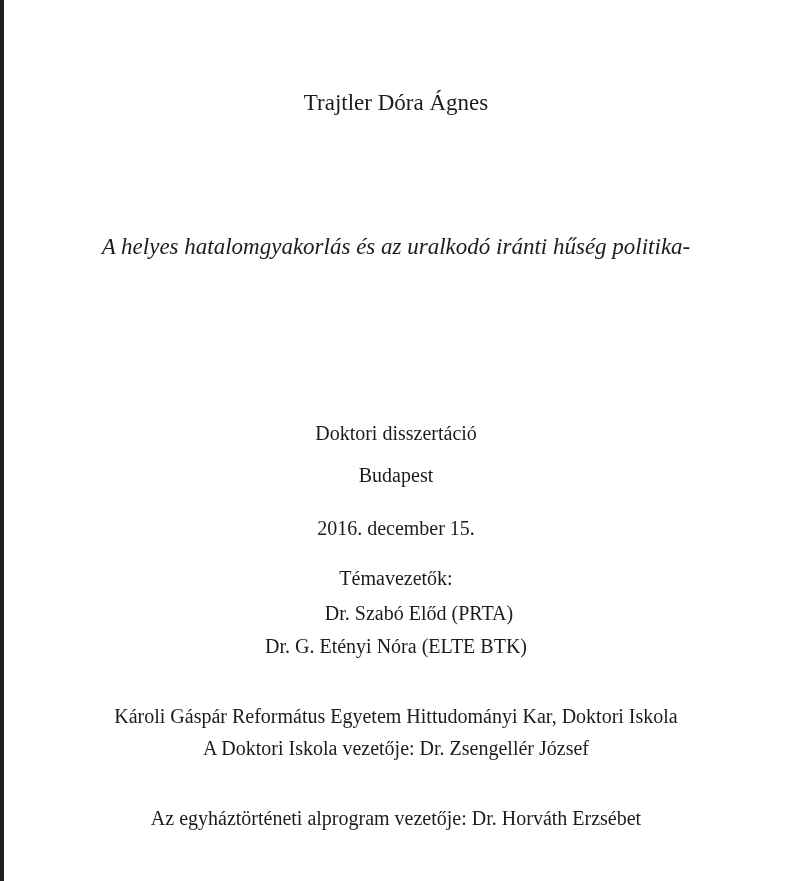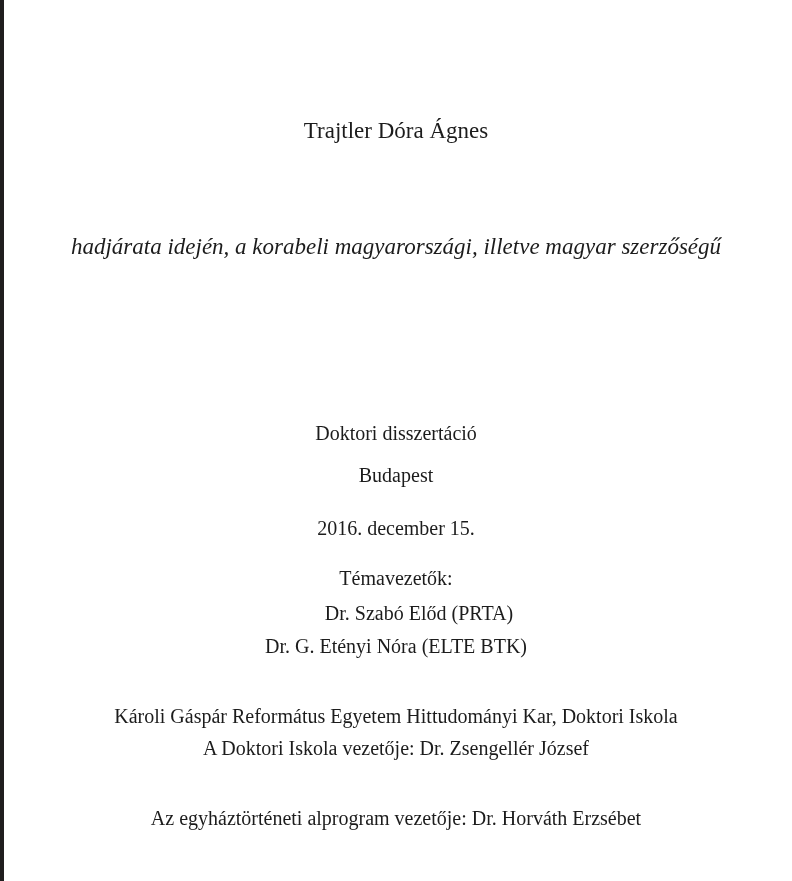--- a/index.html
+++ b/index.html
@@ -24,21 +24,21 @@
     background: #1f1d1e;
   }
   .line {
     position: absolute;
     left: 0;
     right: 0;
     text-align: center;
     white-space: nowrap;
   }
   .author {
-    top: 116px;
+    top: 88px;
     font-size: 23px;
     line-height: 30px;
   }
   .title-block {
     position: absolute;
     top: 232px;
     left: 60px;
     right: 60px;
     text-align: center;
     font-style: italic;
@@ -60,21 +60,21 @@
   .pos-proghead  { top: 770px; margin-top: 35px; }
 </style>
 </head>
 <body>
 
 <div class="page-edge-left"></div>
 
 <div class="line author">Trajtler Dóra Ágnes</div>
 
 <div class="title-block">
-  <div>hadjárata idején, a korabeli magyarországi, illetve magyar szerzőségű</div>
+  <div>A helyes hatalomgyakorlás és az uralkodó iránti hűség politika-</div>
 </div>
 
 <div class="line body-line pos-doctype">Doktori disszertáció</div>
 
 <div class="line body-line pos-city">Budapest</div>
 
 <div class="line body-line pos-date">2016. december 15.</div>
 
 <div class="line body-line pos-suphead">Témavezetők:</div>
 

